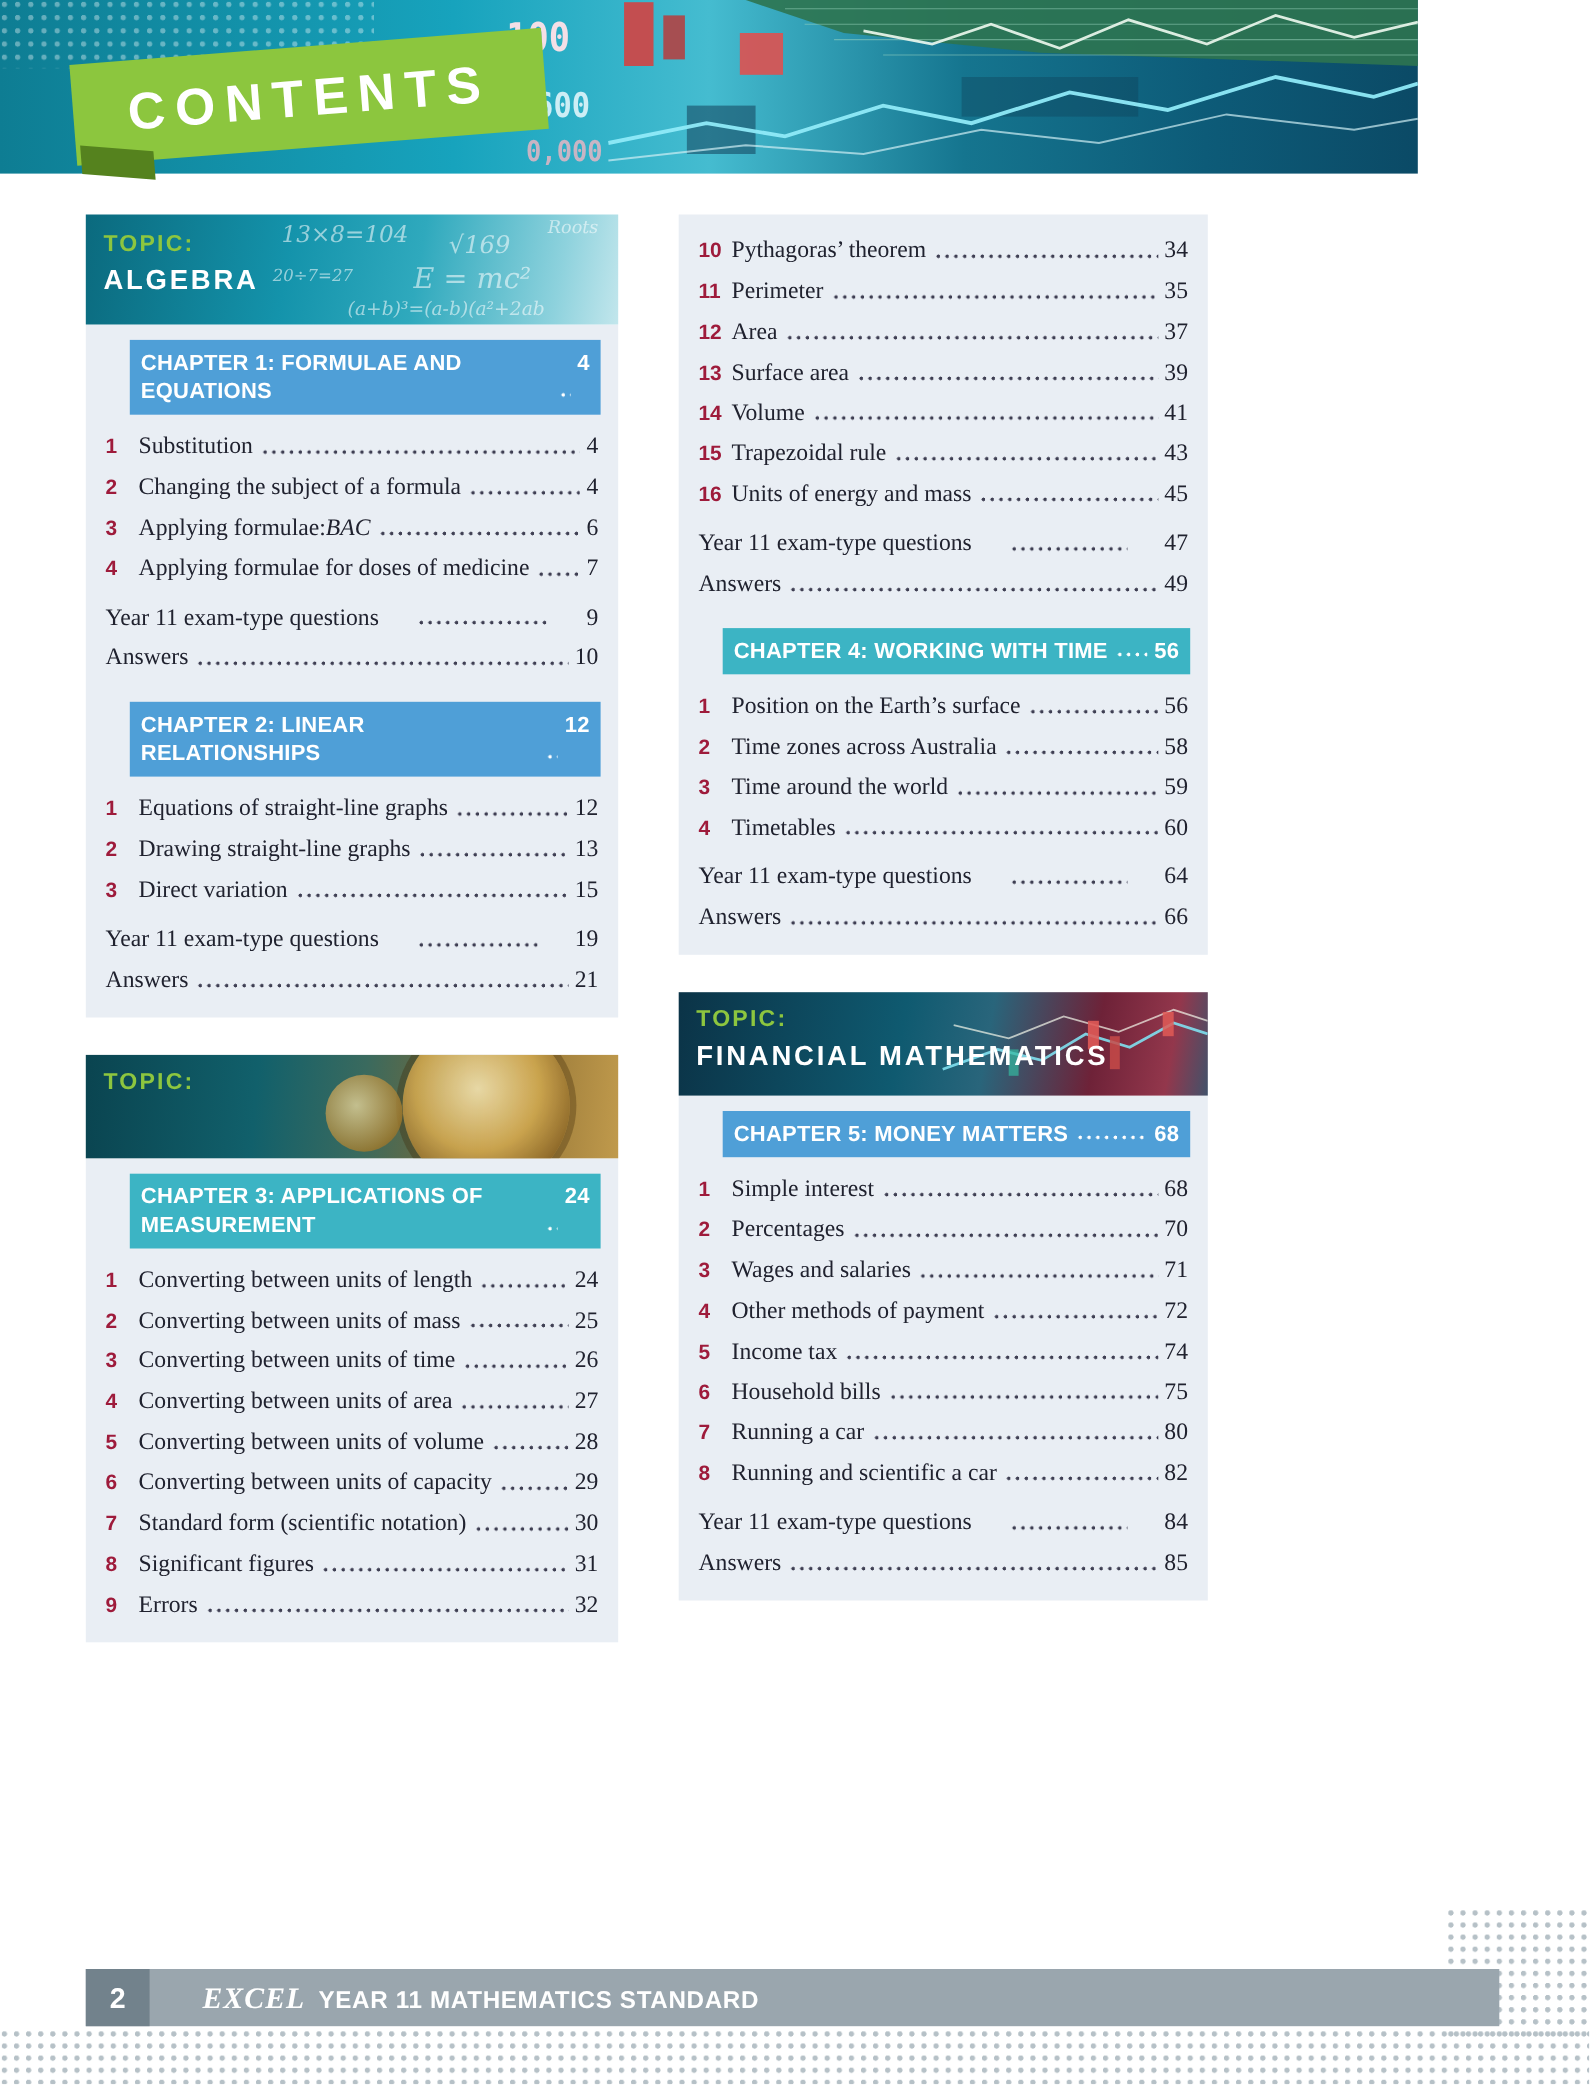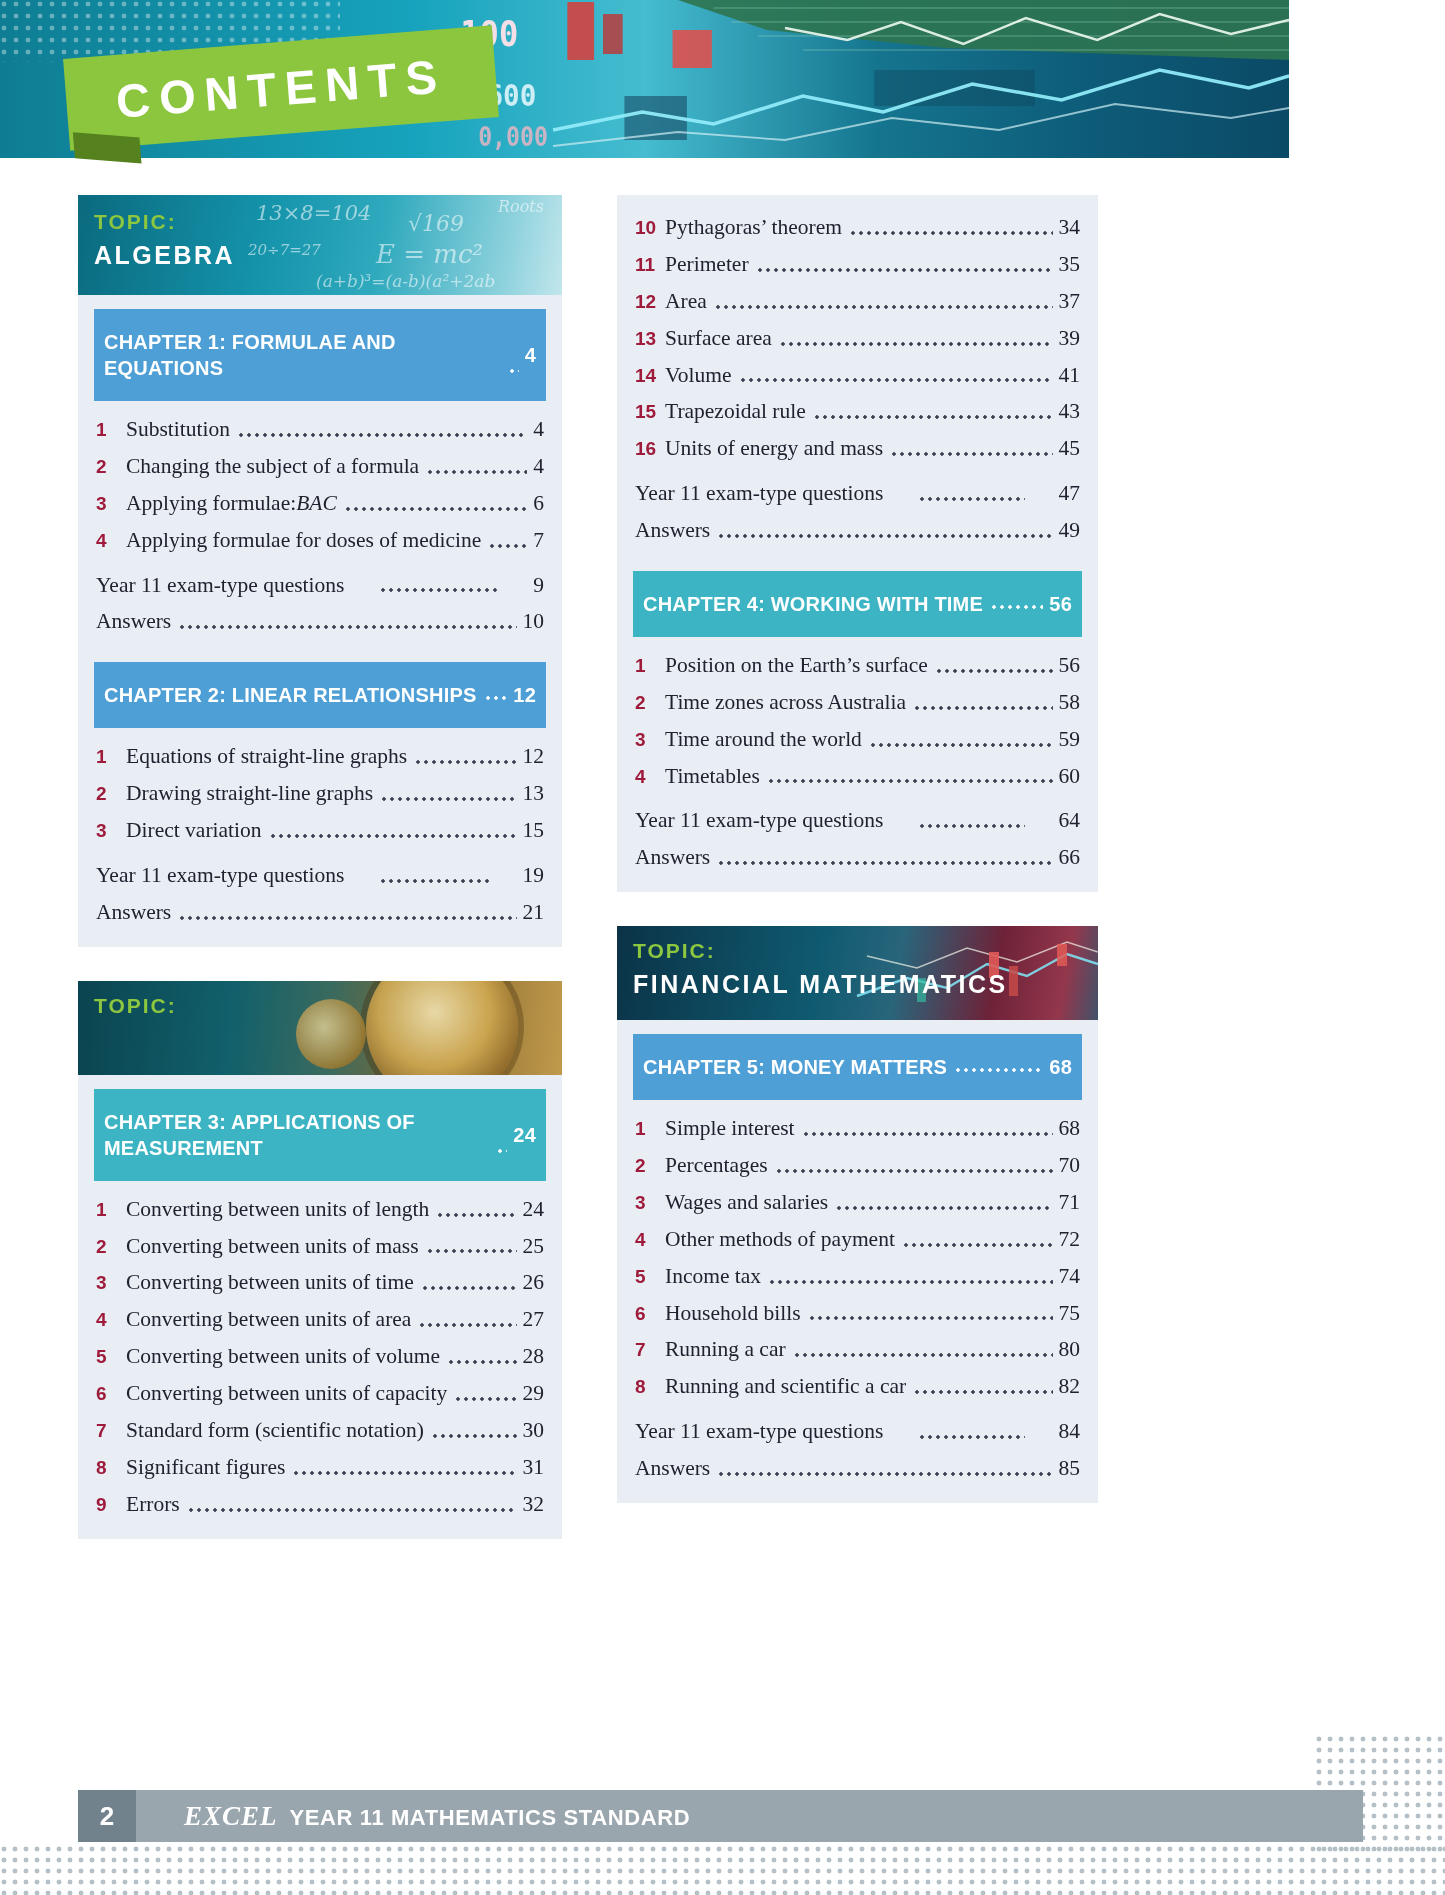--- a/index.html
+++ b/index.html
@@ -71,23 +71,23 @@
   .topic-card.financial {
     background:linear-gradient(100deg,#0b3347 0%, #0f5a70 42%, #29657b 58%, #6e2238 78%, #93374c 92%, #41526a 100%);
   }
   .fin-svg { position:absolute; inset:0; width:100%; height:100%; z-index:1; }
 
   
   .panel { background:#e9eef4; padding:14px 16px 16px; }
 
   
   .chapter-bar {
-    display:flex; align-items:center; padding:20px 10px; margin-bottom:10px;
+    display:flex; align-items:flex-start; padding:8px 10px; margin-bottom:10px;
     color:#fff; font-family:"Liberation Sans", sans-serif; font-weight:700;
-    font-size:20px; letter-spacing:0.2px; line-height:1.3;
+    font-size:20px; letter-spacing:0.2px; line-height:1.3;margin-left:24px;
   }
   .bar-blue { background:#4f9fd7; }
   .bar-teal { background:#3cb4c4; }
   .ch-ttl { flex:0 1 auto; }
   .ch-pg  { flex:none; font-size:20px; }
   .sec-gap { margin-top:22px; }
 
   
   .row {
     display:flex; align-items:baseline; padding:5px 2px;

